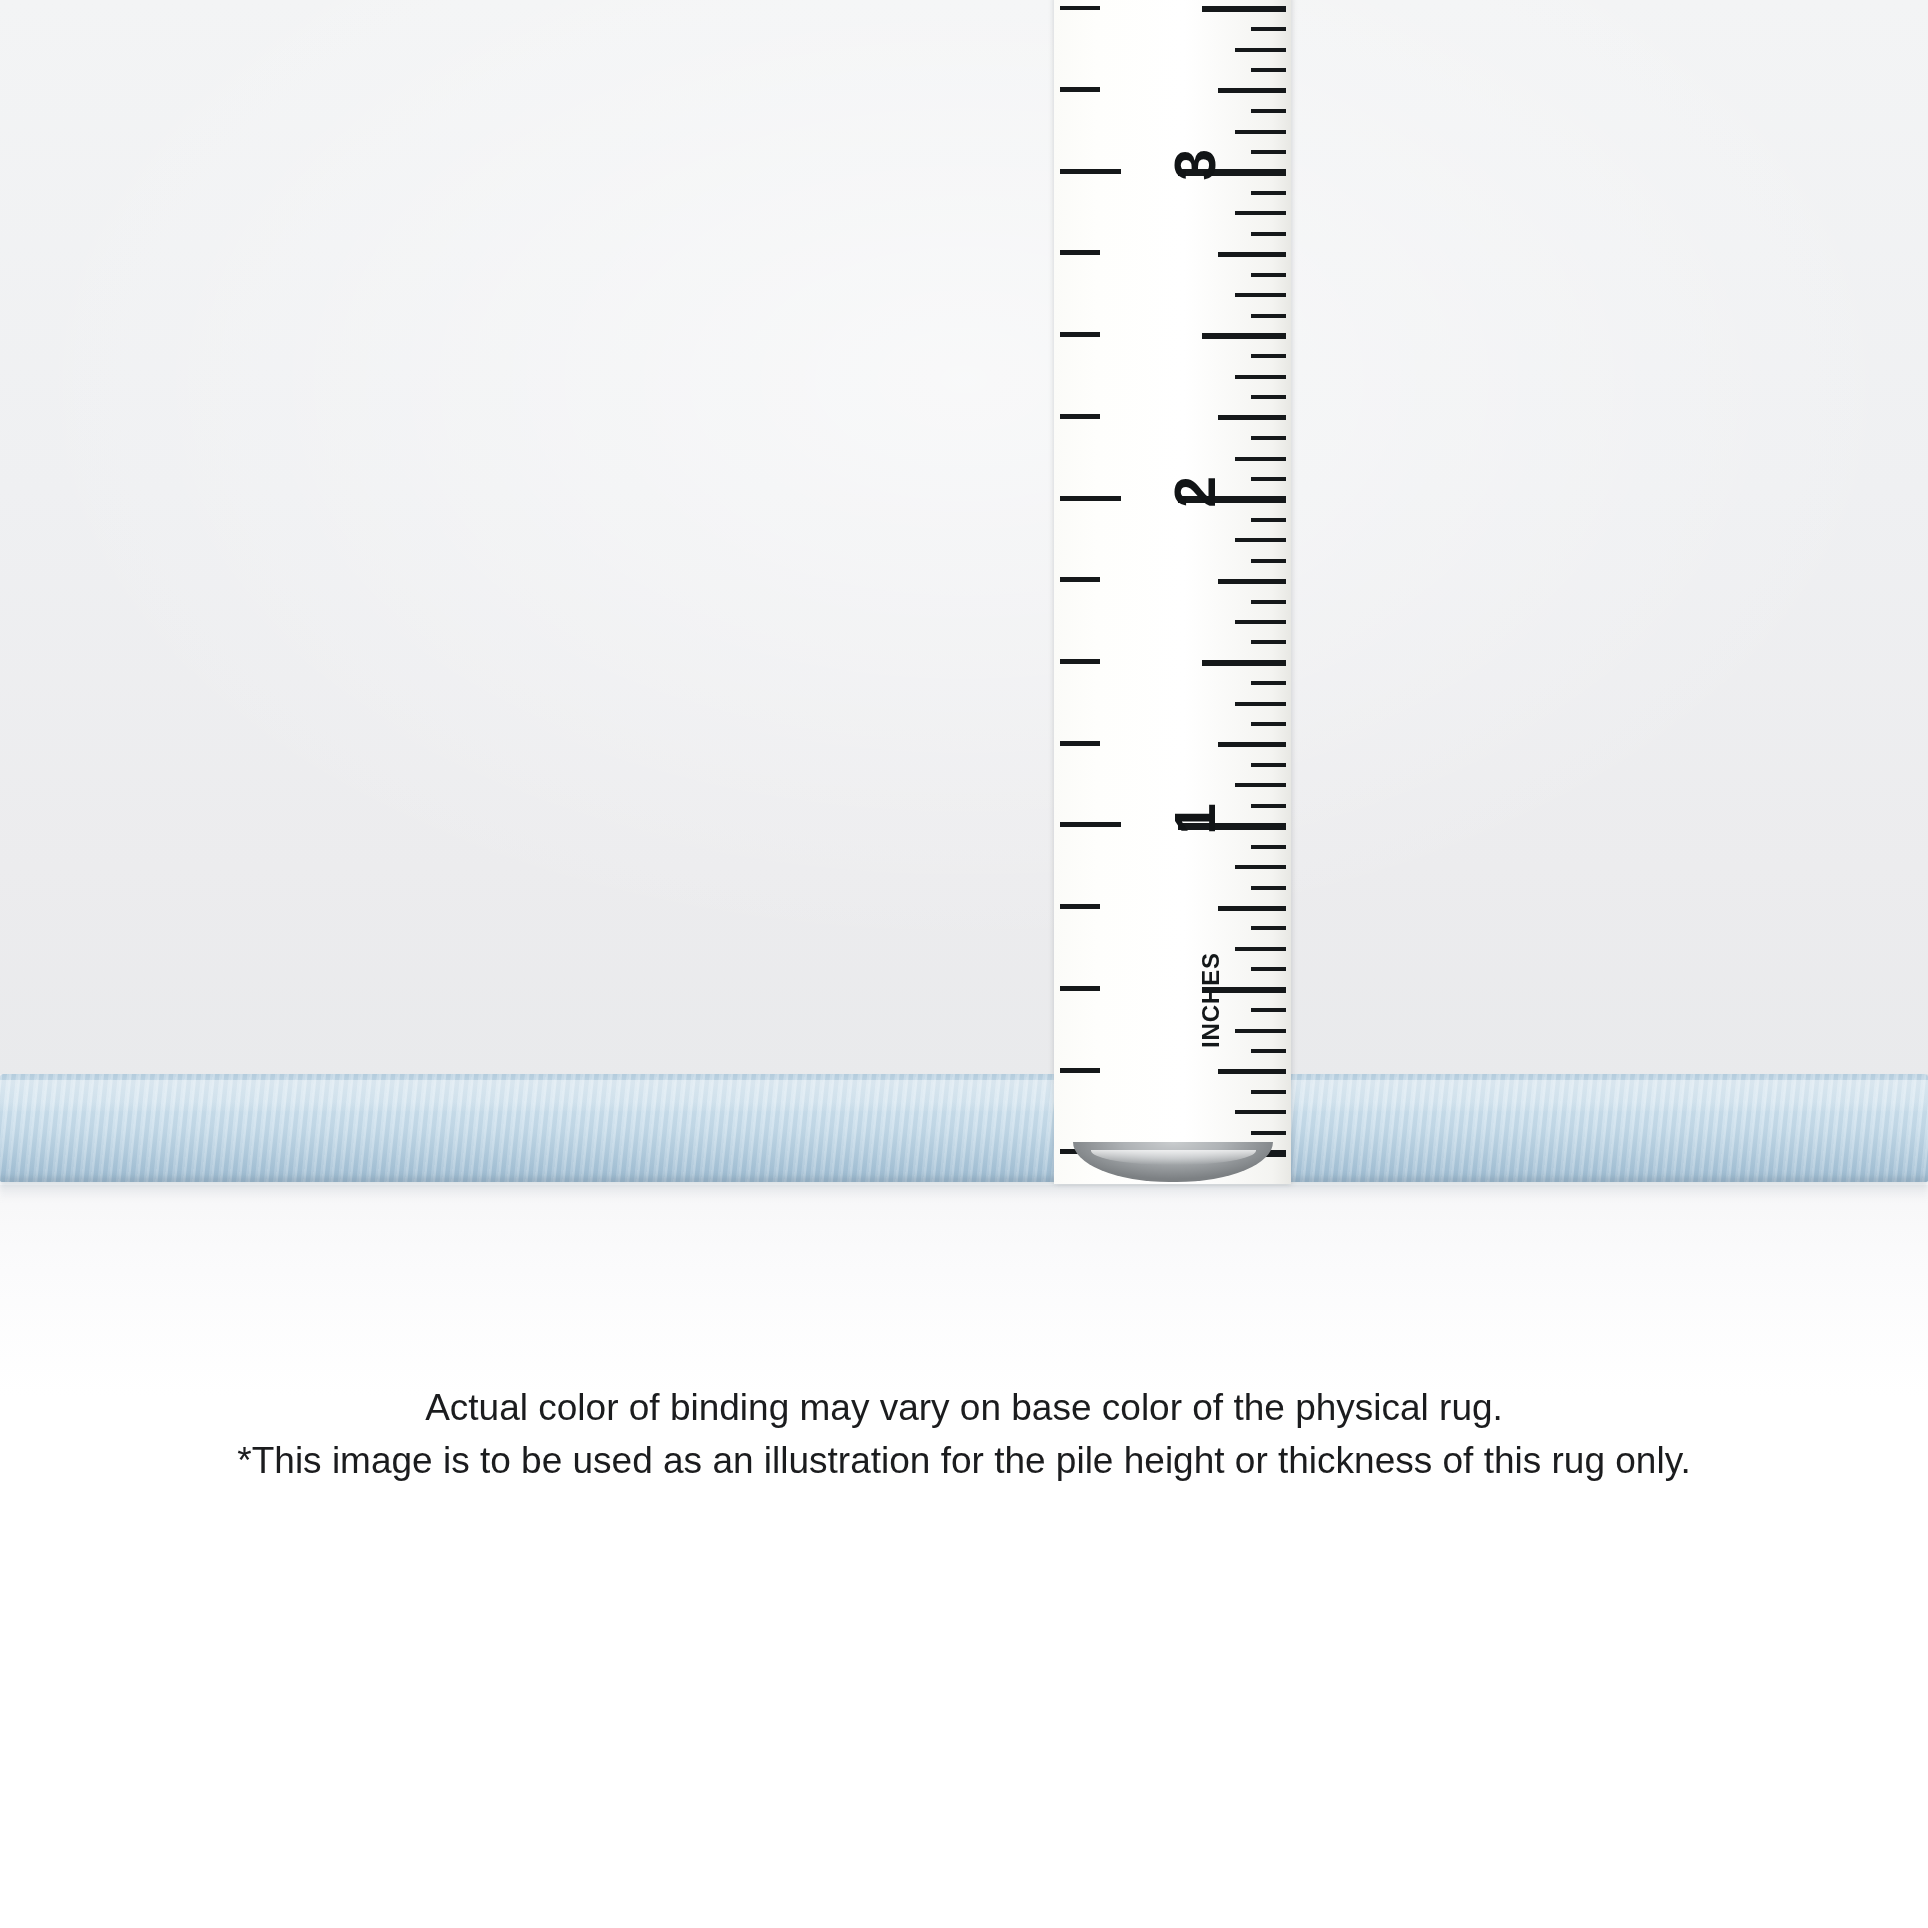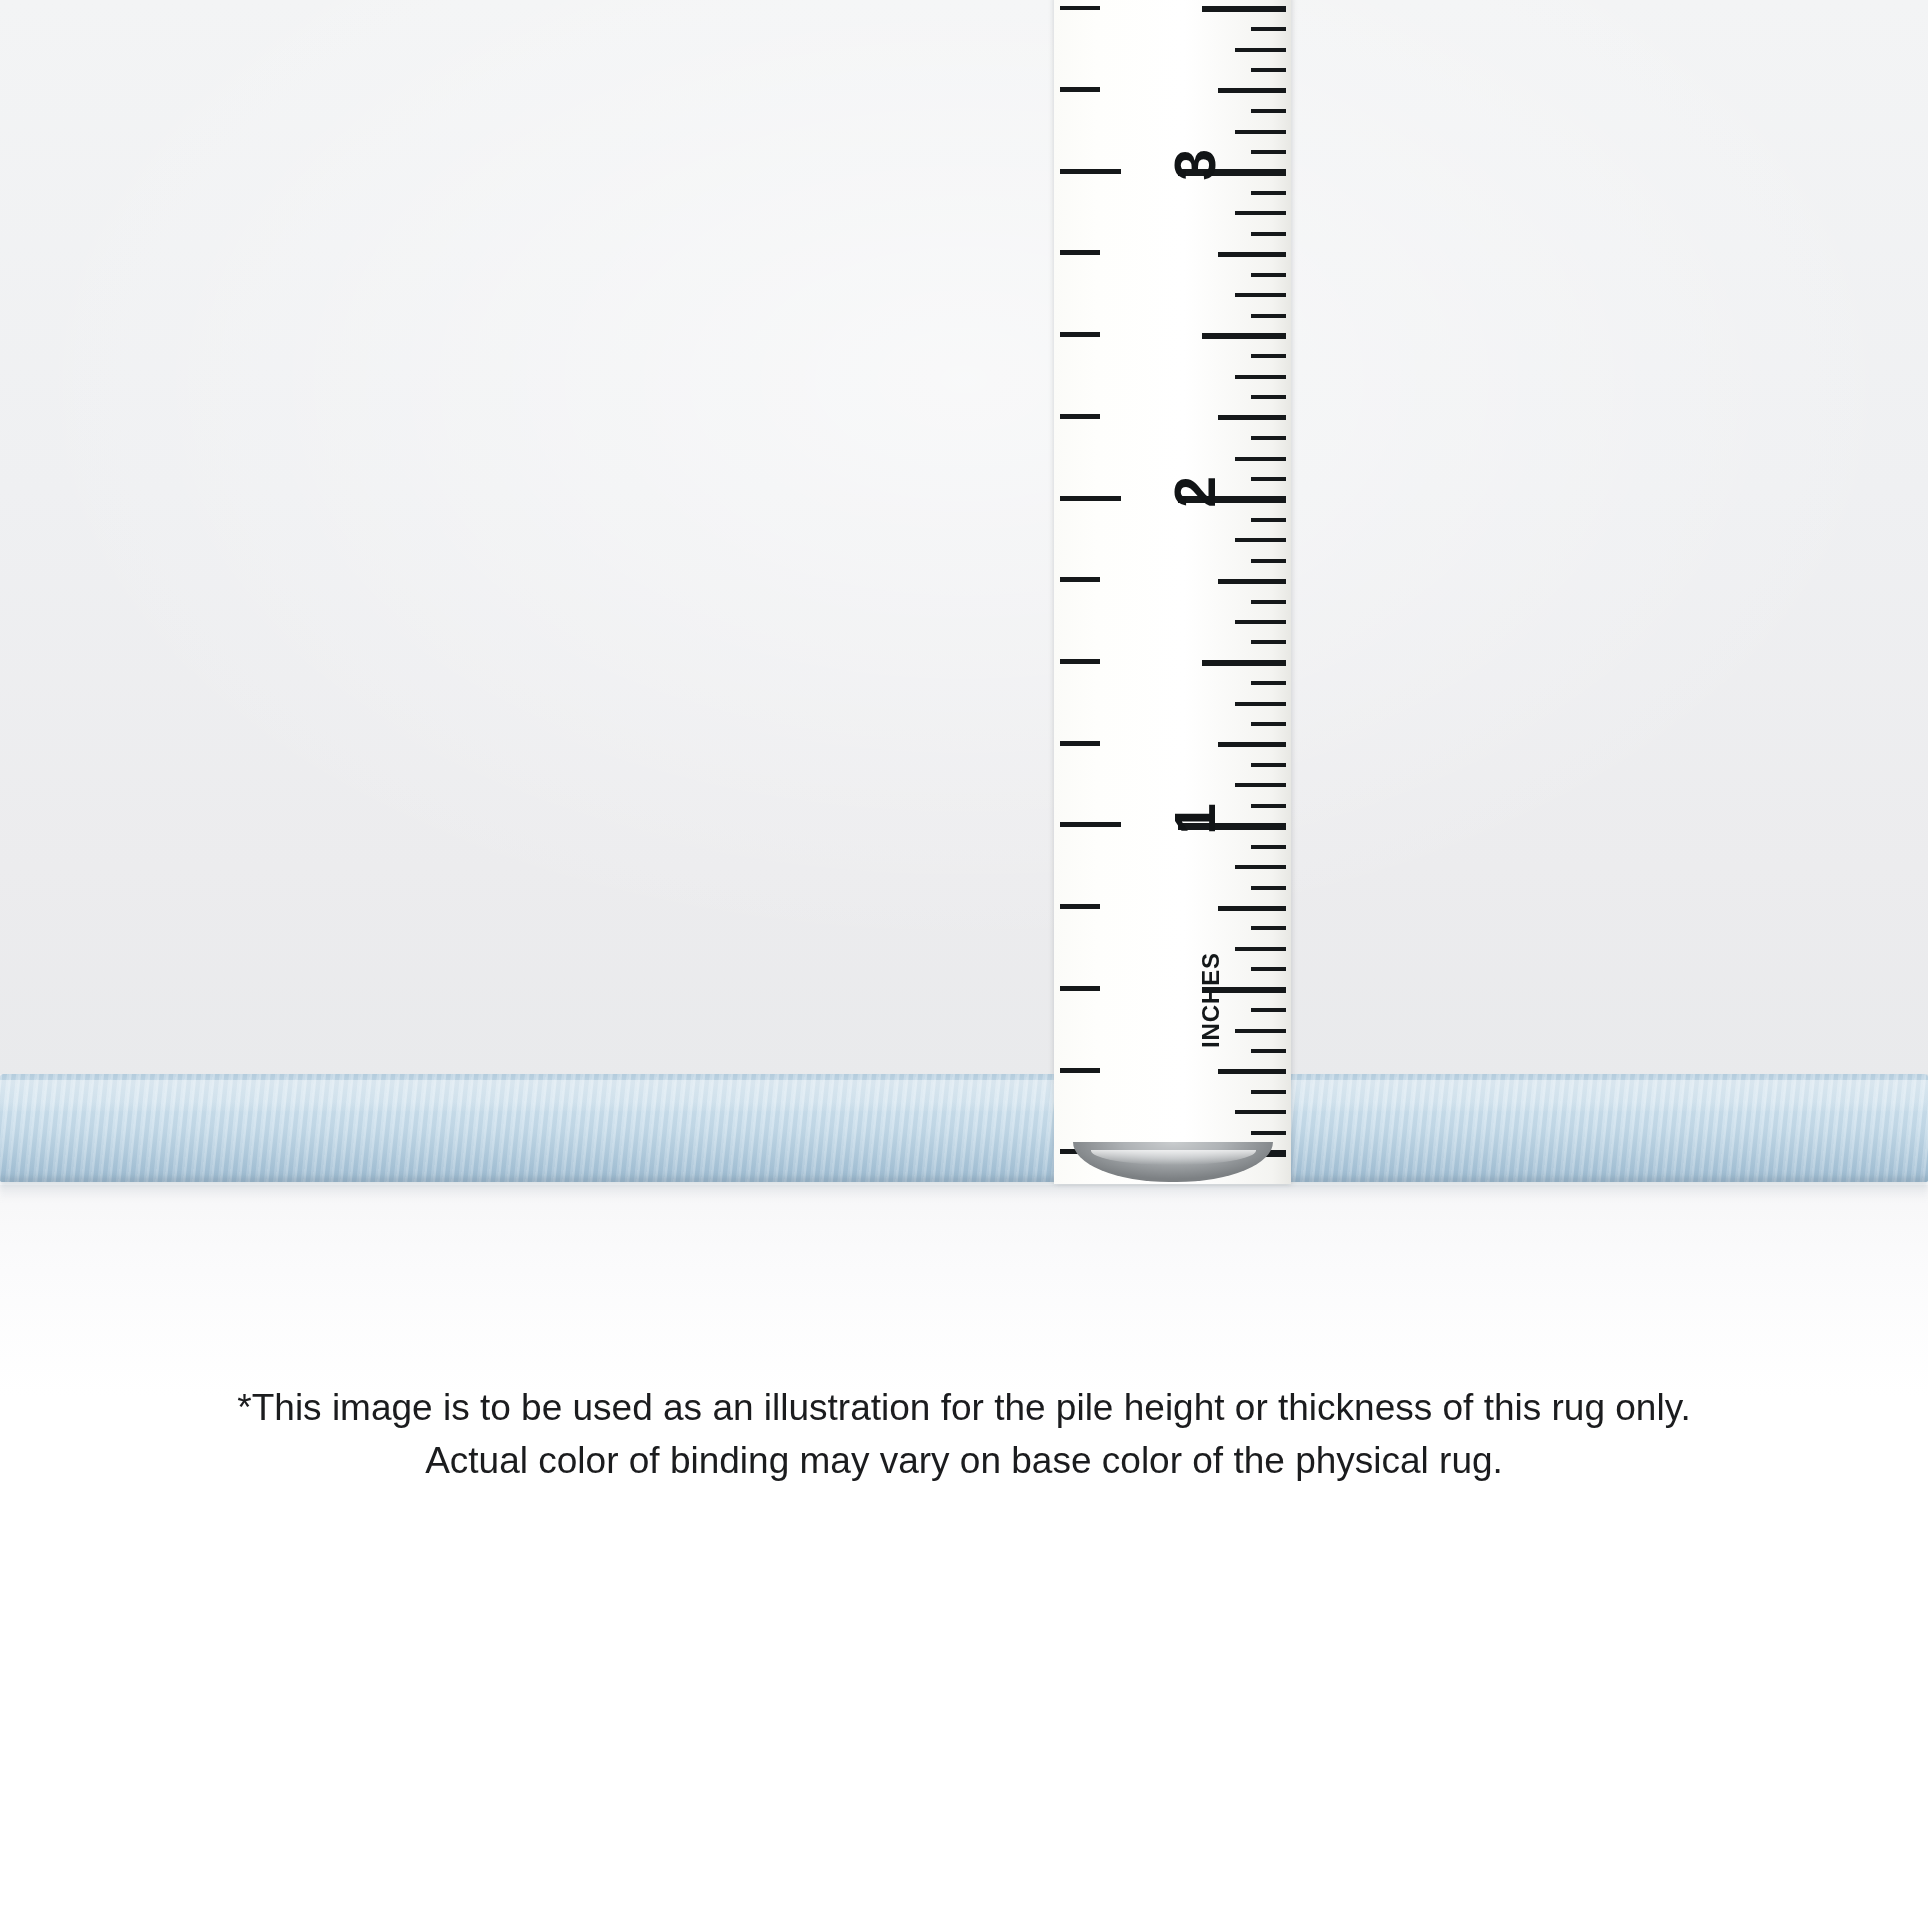--- a/index.html
+++ b/index.html
@@ -281,18 +281,18 @@
         <div class="rnum rnum-big" style="width: 83px; text-align: center; left: 99px; top: 790px;">1</div>
         <div class="rnum rnum-big" style="width: 83px; text-align: center; left: 99px; top: 463px;">2</div>
         <div class="rnum rnum-big" style="width: 83px; text-align: center; left: 99px; top: 136px;">3</div>
       </div>
     <div class="rlabel" id="ruler-unit" style="left:92px; top:990px; width:129px; text-align:center;">INCHES</div>
   </div>
   <div class="ruler-tip"></div>
   <div class="ruler-tip-hi"></div>
 
   <div class="caption">
+    <span class="caption-line">Actual color of binding may vary on base color of the physical rug.</span>
     <span class="caption-line">*This image is to be used as an illustration for the pile height or thickness of this rug only.</span>
-    <span class="caption-line">Actual color of binding may vary on base color of the physical rug.</span>
   </div>
 
 </div>
 
 
 </body></html>

